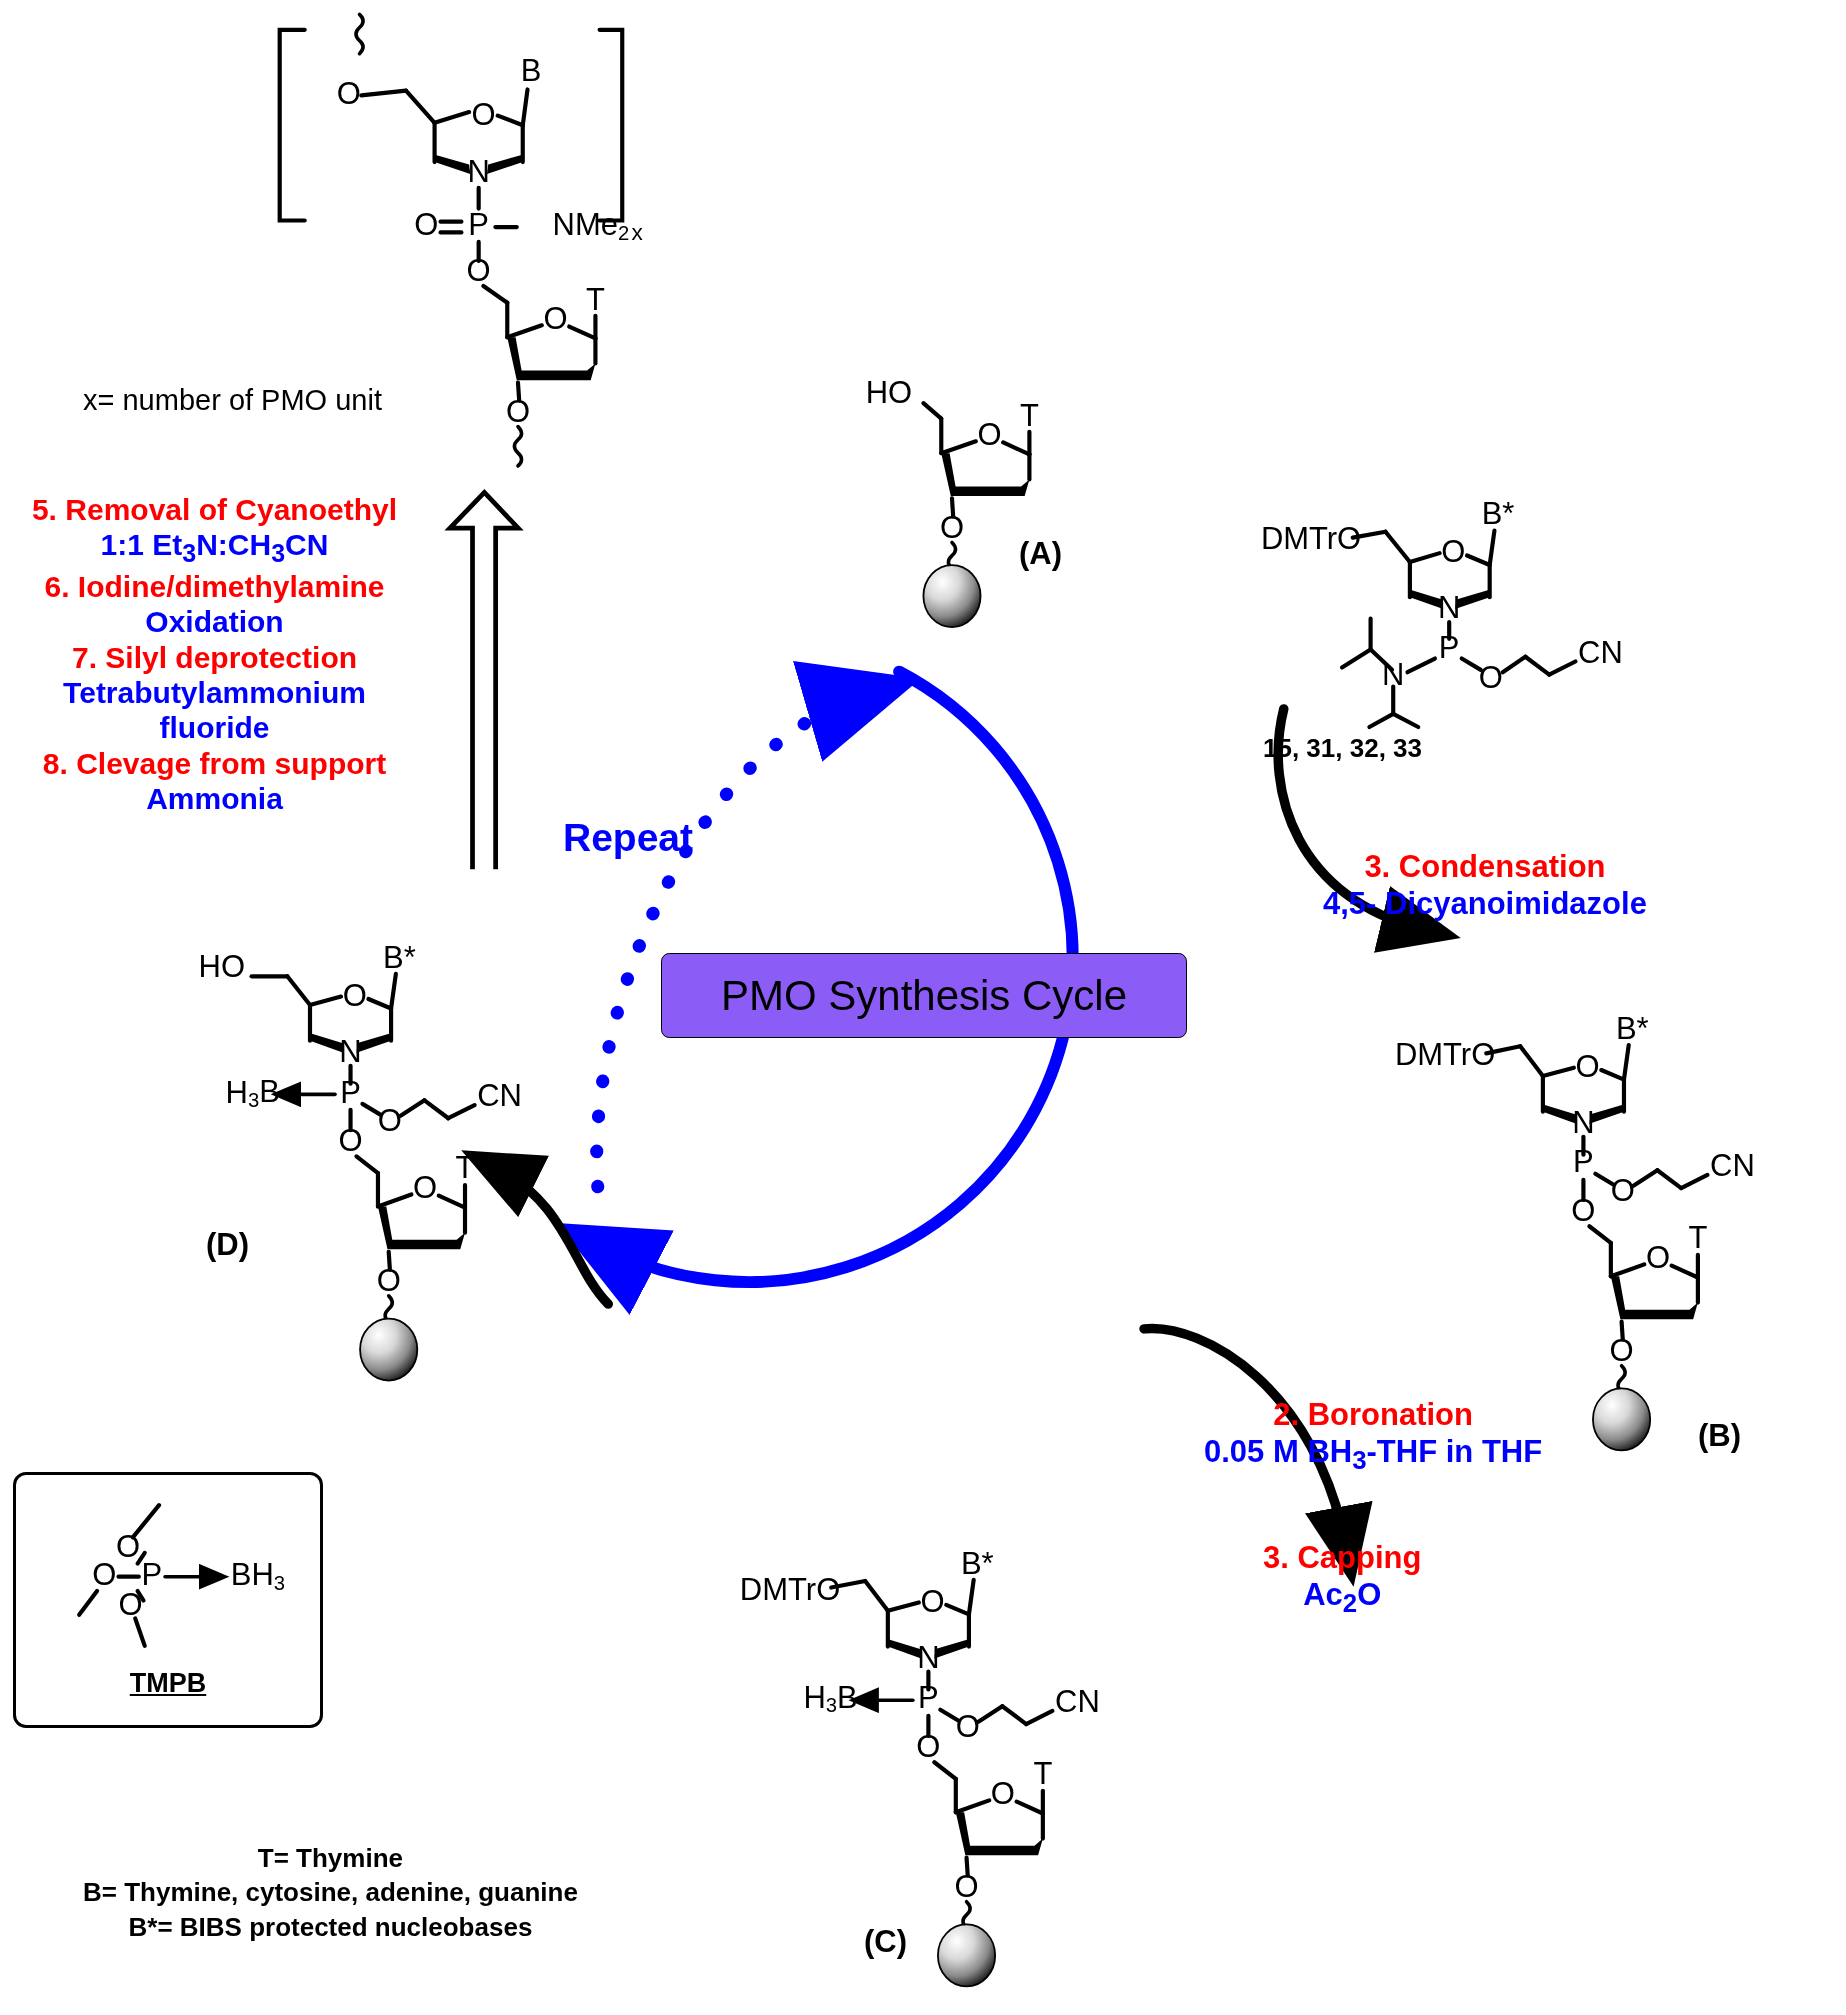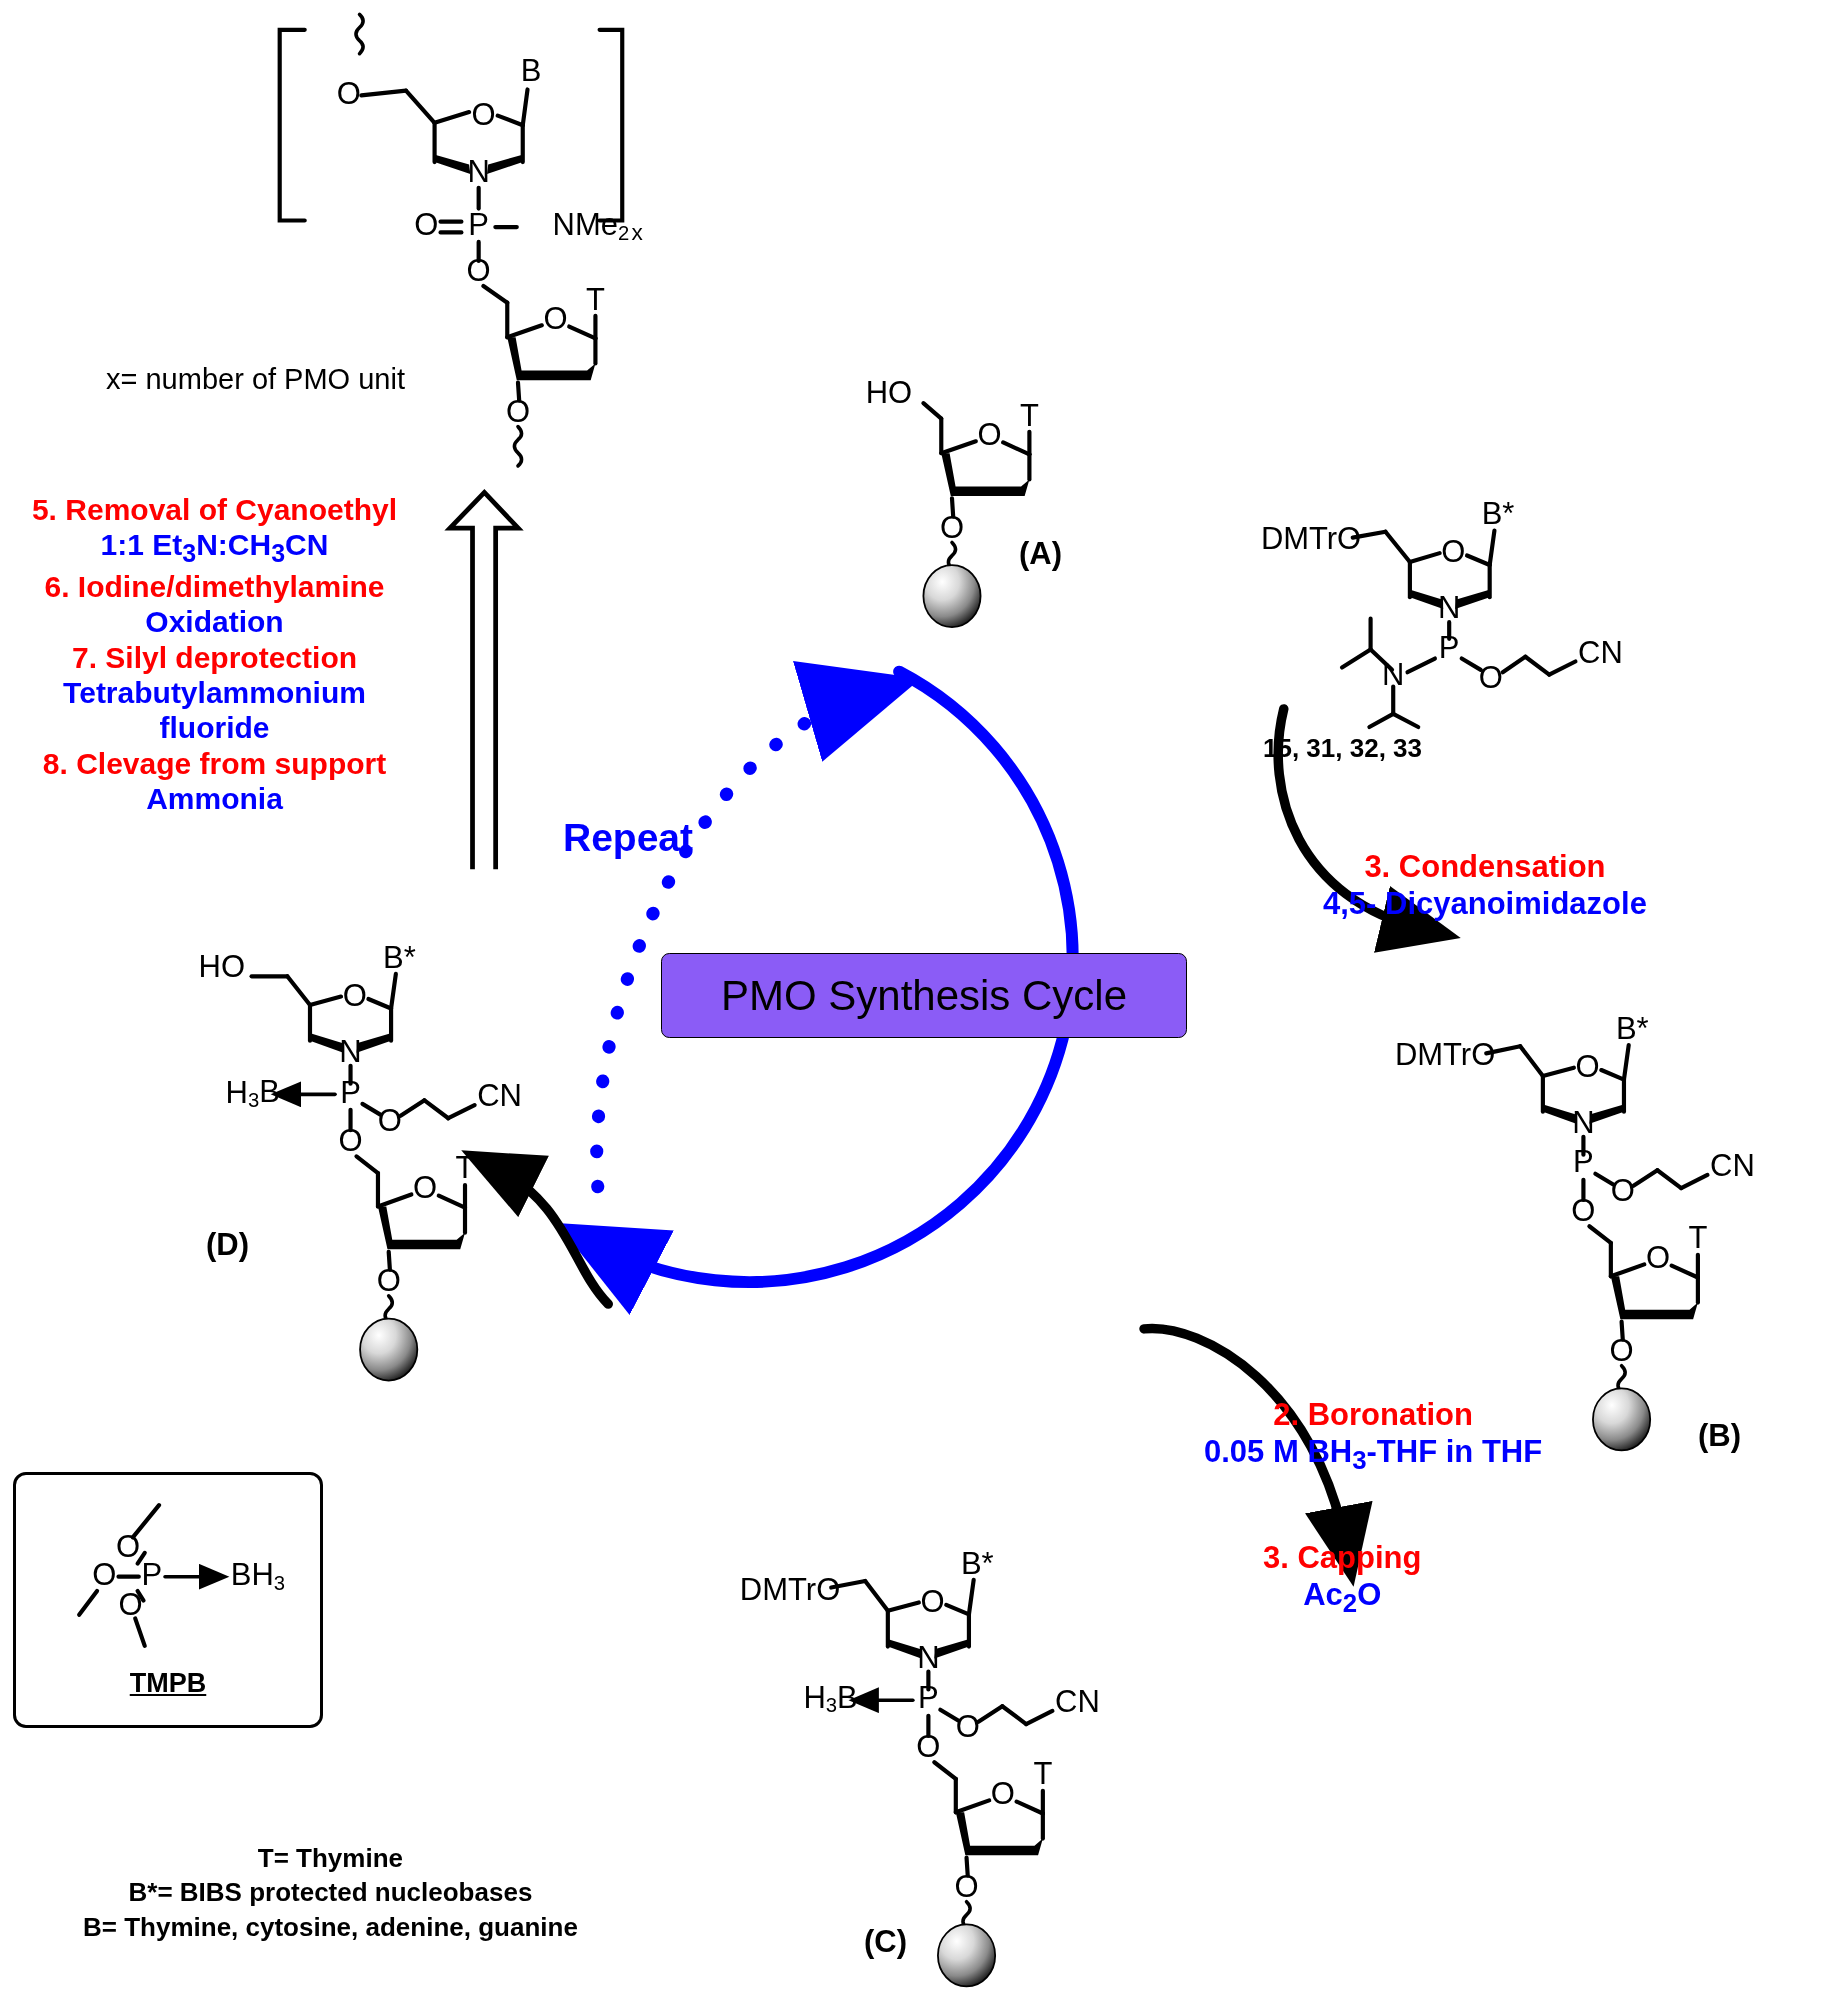--- a/index.html
+++ b/index.html
@@ -102,21 +102,21 @@
       <text x="404" y="448">O</text>
       <text x="533" y="528">O</text>
       <text x="600" y="496">T</text>
       <text x="470" y="684">O</text>
       <text x="528" y="371" text-anchor="start">NMe<tspan font-size="34" dy="14">2</tspan></text>
       <text x="670" y="382" font-size="38">x</text>
     </g>
   </svg>
 </div>
 
-<div class="abs plain" style="left:83px;top:363px;margin-left:23px;">x= number of PMO unit</div>
+<div class="abs plain" style="left:83px;top:384px;">x= number of PMO unit</div>
 
 <div class="abs" style="left:447px;top:465px;width:89px;height:405px;">
   <svg width="89" height="405" viewBox="0 0 150 680">
     <path d="M43 680 L43 105 L5 105 L63 45 L120 105 L82 105 L82 680" fill="#fff" stroke="#000" stroke-width="8" stroke-linejoin="miter"></path>
   </svg>
 </div>
 
 <div class="abs stepbox" style="left:6px;top:477px;width:417px;font-size:30px;">
   <div class="step-red">5. Removal of Cyanoethyl</div>
   <div class="step-blue">1:1 Et<sub>3</sub>N:CH<sub>3</sub>CN</div>
@@ -422,16 +422,16 @@
       <text x="228" y="152">P</text>
       <text x="192" y="202">O</text>
       <text x="406" y="152">BH<tspan font-size="34" dy="14">3</tspan></text>
     </g>
   </svg>
   <div class="tmpblabel" style="margin-top:3.6px;text-decoration:underline;">TMPB</div>
 </div>
 
 <div class="abs legend" style="left:83px;top:1841px;text-align:center;">
   <div>T= Thymine</div>
+  <div>B= Thymine, cytosine, adenine, guanine</div>
   <div>B*= BIBS protected nucleobases</div>
-  <div>B= Thymine, cytosine, adenine, guanine</div>
 </div>
 
 
 </body></html>

